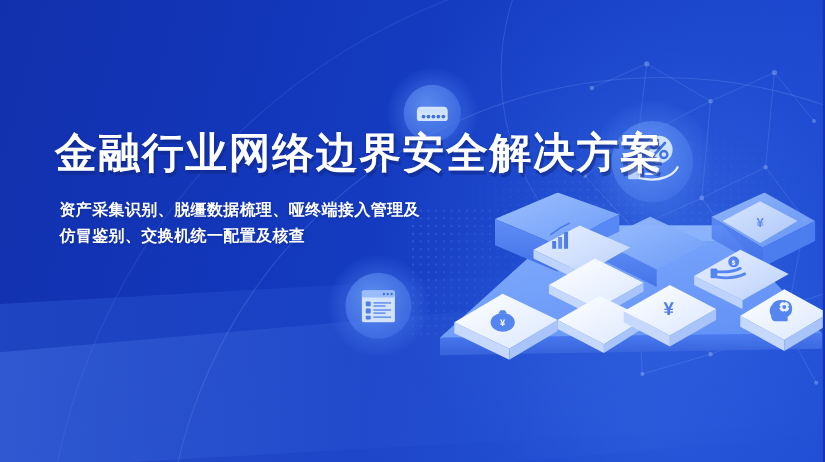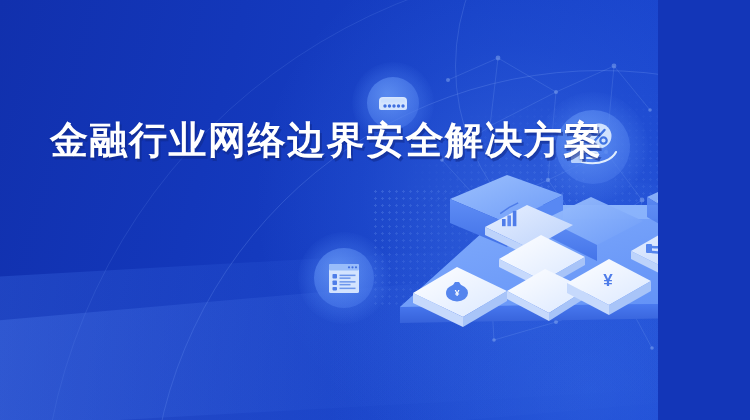--- a/index.html
+++ b/index.html
@@ -2,21 +2,21 @@
 <html><head>
 <meta charset="utf-8">
 <style>
   html,body{margin:0;padding:0;}
   body{
     width:750px;height:420px;overflow:hidden;
     font-family:"Liberation Sans","DejaVu Sans",sans-serif;
     background:#1336b8;
   }
   .banner{
-    position:relative;width:658px;height:420px;overflow:hidden;
+    position:relative;width:748px;height:420px;overflow:hidden;
     background:linear-gradient(105deg,#1130ad 0%,#1337ba 32%,#1640c6 62%,#1c49d2 100%);
   }
 
   
   .bg-layer{position:absolute;inset:0;pointer-events:none;}
 
   .glow-right{
     position:absolute;right:-120px;top:-60px;width:520px;height:520px;border-radius:50%;
     background:radial-gradient(circle at 50% 50%, rgba(70,120,235,.48) 0%, rgba(50,100,225,.22) 42%, rgba(30,70,200,0) 72%);
   }
@@ -211,20 +211,24 @@
         <rect x="18.5" y="22.4" width="11" height="1.5"></rect>
         <rect x="18.5" y="26.1" width="16" height="1.5"></rect>
         <rect x="18.5" y="28.9" width="11" height="1.5"></rect>
         <rect x="18.5" y="32.6" width="16" height="1.5"></rect>
       </g>
     </svg>
   </div>
 
   <div class="copy">
     <h1 class="title">金融行业网络边界安全解决方案</h1>
+    <div class="subtitle">
+      <div class="line">资产采集识别、脱缰数据梳理、哑终端接入管理及</div>
+      <div class="line">仿冒鉴别、交换机统一配置及核查</div>
+    </div>
   </div>
 
   <svg class="scene" viewBox="0 0 360 180">
     <defs>
       <linearGradient id="gTop" x1="0" y1="0" x2="1" y2="1">
         <stop offset="0" stop-color="#84aefc"></stop>
           <stop offset="1" stop-color="#5e8ef6"></stop>
       </linearGradient>
       <linearGradient id="gSide" x1="0" y1="0" x2="0" y2="1">
         <stop offset="0" stop-color="#4a7af0"></stop>

